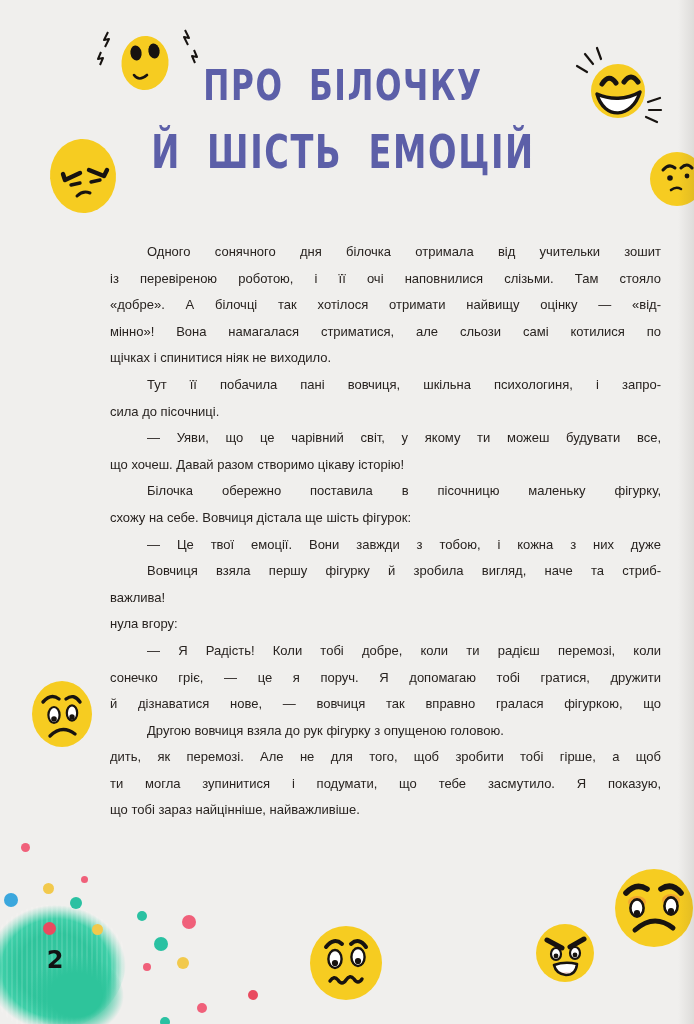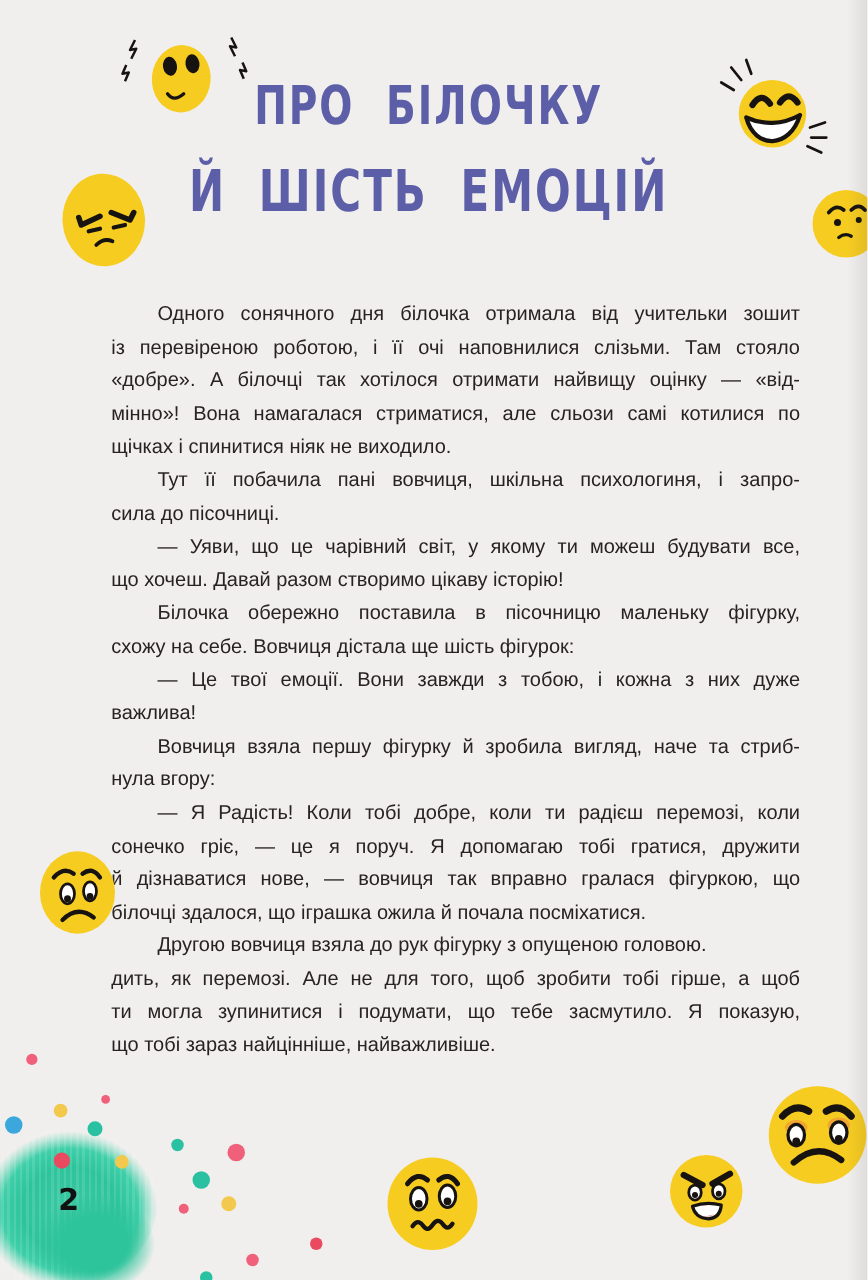--- a/index.html
+++ b/index.html
@@ -21,23 +21,23 @@
     font-family:"DejaVu Sans",sans-serif; font-weight:bold;
   }
   .title-line{
     font-size:39px; letter-spacing:2px; word-spacing:16px;
     transform:scale(0.80,1.10); transform-origin:50% 50%;
     white-space:nowrap; line-height:1.0;
   }
   .title-line.second{ margin-top:27px; font-size:42px; }
   
   .story{
-    position:absolute; left:89px; top:239px; width:551px;
+    position:absolute; left:110px; top:239px; width:551px;
     color:var(--text,#282320);
-    font-size:16px; line-height:26.6px;
+    font-size:13px; line-height:26.6px;
   }
   .story .line{ text-align:justify; text-align-last:justify; }
   .story .line.first{ text-indent:37px; }
   .story .line.last{ text-align-last:left; }
   
   .emoji{ position:absolute; }
   .e-anxious  { left:92px;  top:16px;  }
   .e-laughing { left:566px; top:44px;  }
   .e-annoyed  { left:46px;  top:136px; }
   .e-pleading { left:648px; top:150px; }
@@ -89,27 +89,26 @@
       <div class="line">«добре». А білочці так хотілося отримати найвищу оцінку — «від-</div>
       <div class="line">мінно»! Вона намагалася стриматися, але сльози самі котилися по</div>
       <div class="line last">щічках і спинитися ніяк не виходило.</div>
       <div class="line first">Тут її побачила пані вовчиця, шкільна психологиня, і запро-</div>
       <div class="line last">сила до пісочниці.</div>
       <div class="line first">— Уяви, що це чарівний світ, у якому ти можеш будувати все,</div>
       <div class="line last">що хочеш. Давай разом створимо цікаву історію!</div>
       <div class="line first">Білочка обережно поставила в пісочницю маленьку фігурку,</div>
       <div class="line last">схожу на себе. Вовчиця дістала ще шість фігурок:</div>
       <div class="line first">— Це твої емоції. Вони завжди з тобою, і кожна з них дуже</div>
+      <div class="line first">Вовчиця взяла першу фігурку й зробила вигляд, наче та стриб-</div>
       <div class="line last">важлива!</div>
-      <div class="line first">Вовчиця взяла першу фігурку й зробила вигляд, наче та стриб-</div>
       <div class="line last">нула вгору:</div>
       <div class="line first">— Я Радість! Коли тобі добре, коли ти радієш перемозі, коли</div>
       <div class="line">сонечко гріє, — це я поруч. Я допомагаю тобі гратися, дружити</div>
       <div class="line">й дізнаватися нове, — вовчиця так вправно гралася фігуркою, що</div>
-      <div class="line last">білочці здалося, що іграшка ожила й почала посміхатися.</div>
       <div class="line first last">Другою вовчиця взяла до рук фігурку з опущеною головою.</div>
       <div class="line">дить, як перемозі. Але не для того, щоб зробити тобі гірше, а щоб</div>
       <div class="line">ти могла зупинитися і подумати, що тебе засмутило. Я показую,</div>
       <div class="line last">що тобі зараз найцінніше, найважливіше.</div>
     </div>
 
   <svg class="emoji e-anxious" width="112" height="98" viewBox="0 0 112 98">
     <ellipse cx="53" cy="47" rx="23.5" ry="27" fill="var(--emoji-yellow)" transform="rotate(5 53 47)"></ellipse>
     <ellipse cx="44" cy="37" rx="5.6" ry="7.6" fill="#171310" transform="rotate(-8 44 37)"></ellipse>
     <ellipse cx="62" cy="35" rx="5.6" ry="7.6" fill="#171310" transform="rotate(-8 62 35)"></ellipse>

